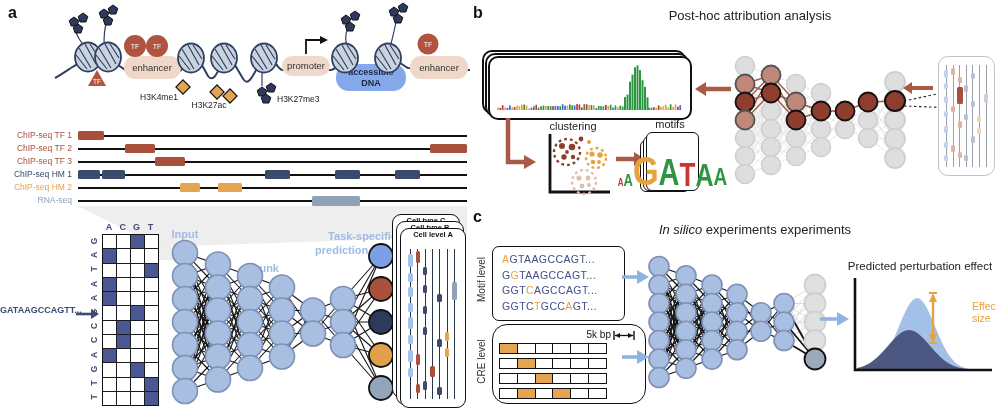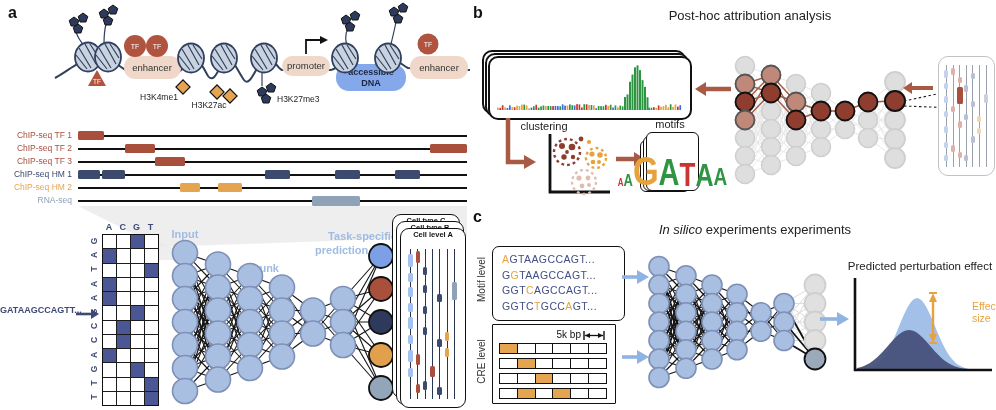--- a/index.html
+++ b/index.html
@@ -29,21 +29,21 @@
   .vline{position:absolute;width:1.2px;background:#2A3550;}
   .vseg{position:absolute;border-radius:1.5px;}
   
   .attr-card{position:absolute;background:#fff;border:2px solid #111;border-radius:10px;}
   .mini-card{position:absolute;background:#fff;border:1.5px solid #111;border-radius:6px;}
   .logo-row{position:absolute;left:0;right:0;bottom:3px;display:flex;align-items:flex-end;justify-content:center;}
   .logo-row span{font-weight:bold;line-height:0.78;transform:scaleY(1.25);transform-origin:bottom;}
   
   .seqbox{position:absolute;background:#fff;border:1.8px solid #111;border-radius:7px;padding:5px 0 0 9px;}
   .seqline{font-size:10.5px;letter-spacing:0.4px;line-height:15.5px;color:#414E85;white-space:nowrap;}
-  .crebox{position:absolute;background:#fff;border:1.8px solid #111;border-radius:1px;}
+  .crebox{position:absolute;background:#fff;border:1.8px solid #111;border-radius:15px;padding-left:30px;}
   .crerow{position:absolute;left:6px;width:108px;height:11px;display:flex;}
   .crecell{flex:1;border:1.3px solid #111;background:#fff;margin-left:-1.3px;}
   .crecell:first-child{margin-left:0;}
   .crecell.on{background:#E5A44F;}
   .scale-label{position:absolute;font-size:10px;color:#111;}
   .fx-label{position:absolute;font-size:10.5px;color:#E8A23D;margin-left:32px;}
 </style>
 </head>
 <body>
 
@@ -557,21 +557,21 @@
   <svg class="abs" style="left:693px;top:80px;width:42px;height:18px">
     <line x1="38" y1="9" x2="12" y2="9" stroke="#A85A44" stroke-width="4.5"></line>
     <polygon points="13,2 2,9 13,16" fill="#A85A44"></polygon>
   </svg>
 
   <svg class="abs" style="left:498px;top:116px;width:46px;height:58px">
     <path d="M10,2 L10,46 L26,46" fill="none" stroke="#A85A44" stroke-width="4.5"></path>
     <polygon points="26,39 38,46 26,53" fill="#A85A44"></polygon>
   </svg>
 
-  <div class="small-label" style="left:504px;top:120px;width:80px">clustering</div>
+  <div class="small-label" style="left:533px;top:120px;width:80px">clustering</div>
   <svg class="abs" id="cluster-plot" style="left:542px;top:130px;width:72px;height:68px">
     <path d="M8,4 L8,62 L68,62" fill="none" stroke="#111" stroke-width="2.8"></path>
   <circle cx="25" cy="22" r="13" fill="none" stroke="#8E3D2E" stroke-width="2.4" stroke-dasharray="2.8 3"></circle>
       <circle cx="20" cy="16" r="3" fill="#8E3D2E" stroke="none" stroke-width="0"></circle>
       <circle cx="30" cy="17" r="3.3" fill="#8E3D2E" stroke="none" stroke-width="0"></circle>
       <circle cx="22" cy="27" r="2.7" fill="#8E3D2E" stroke="none" stroke-width="0"></circle>
       <circle cx="31" cy="27" r="2.2" fill="#8E3D2E" stroke="none" stroke-width="0"></circle>
       <circle cx="25" cy="22" r="1.9" fill="#8E3D2E" stroke="none" stroke-width="0"></circle>
       <circle cx="54" cy="28" r="10" fill="none" stroke="#E8A23D" stroke-width="2.4" stroke-dasharray="2.8 3"></circle>
       <circle cx="50" cy="24" r="2.6" fill="#E8A23D" stroke="none" stroke-width="0"></circle>

